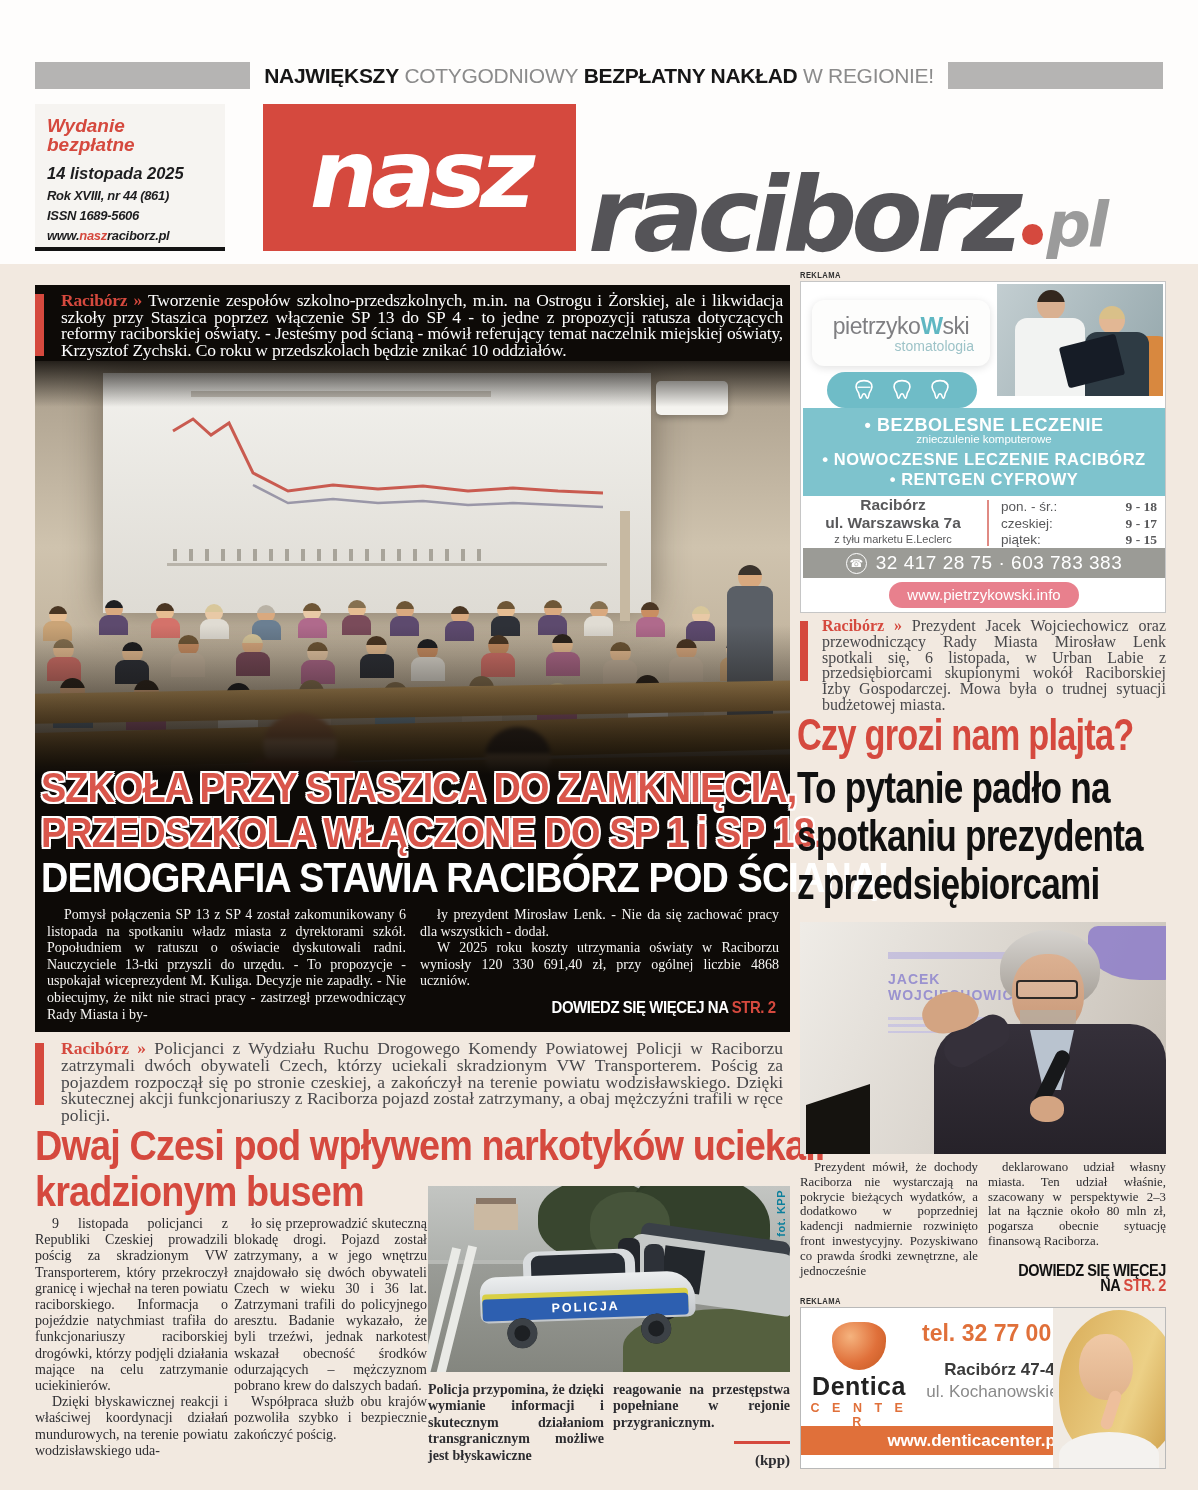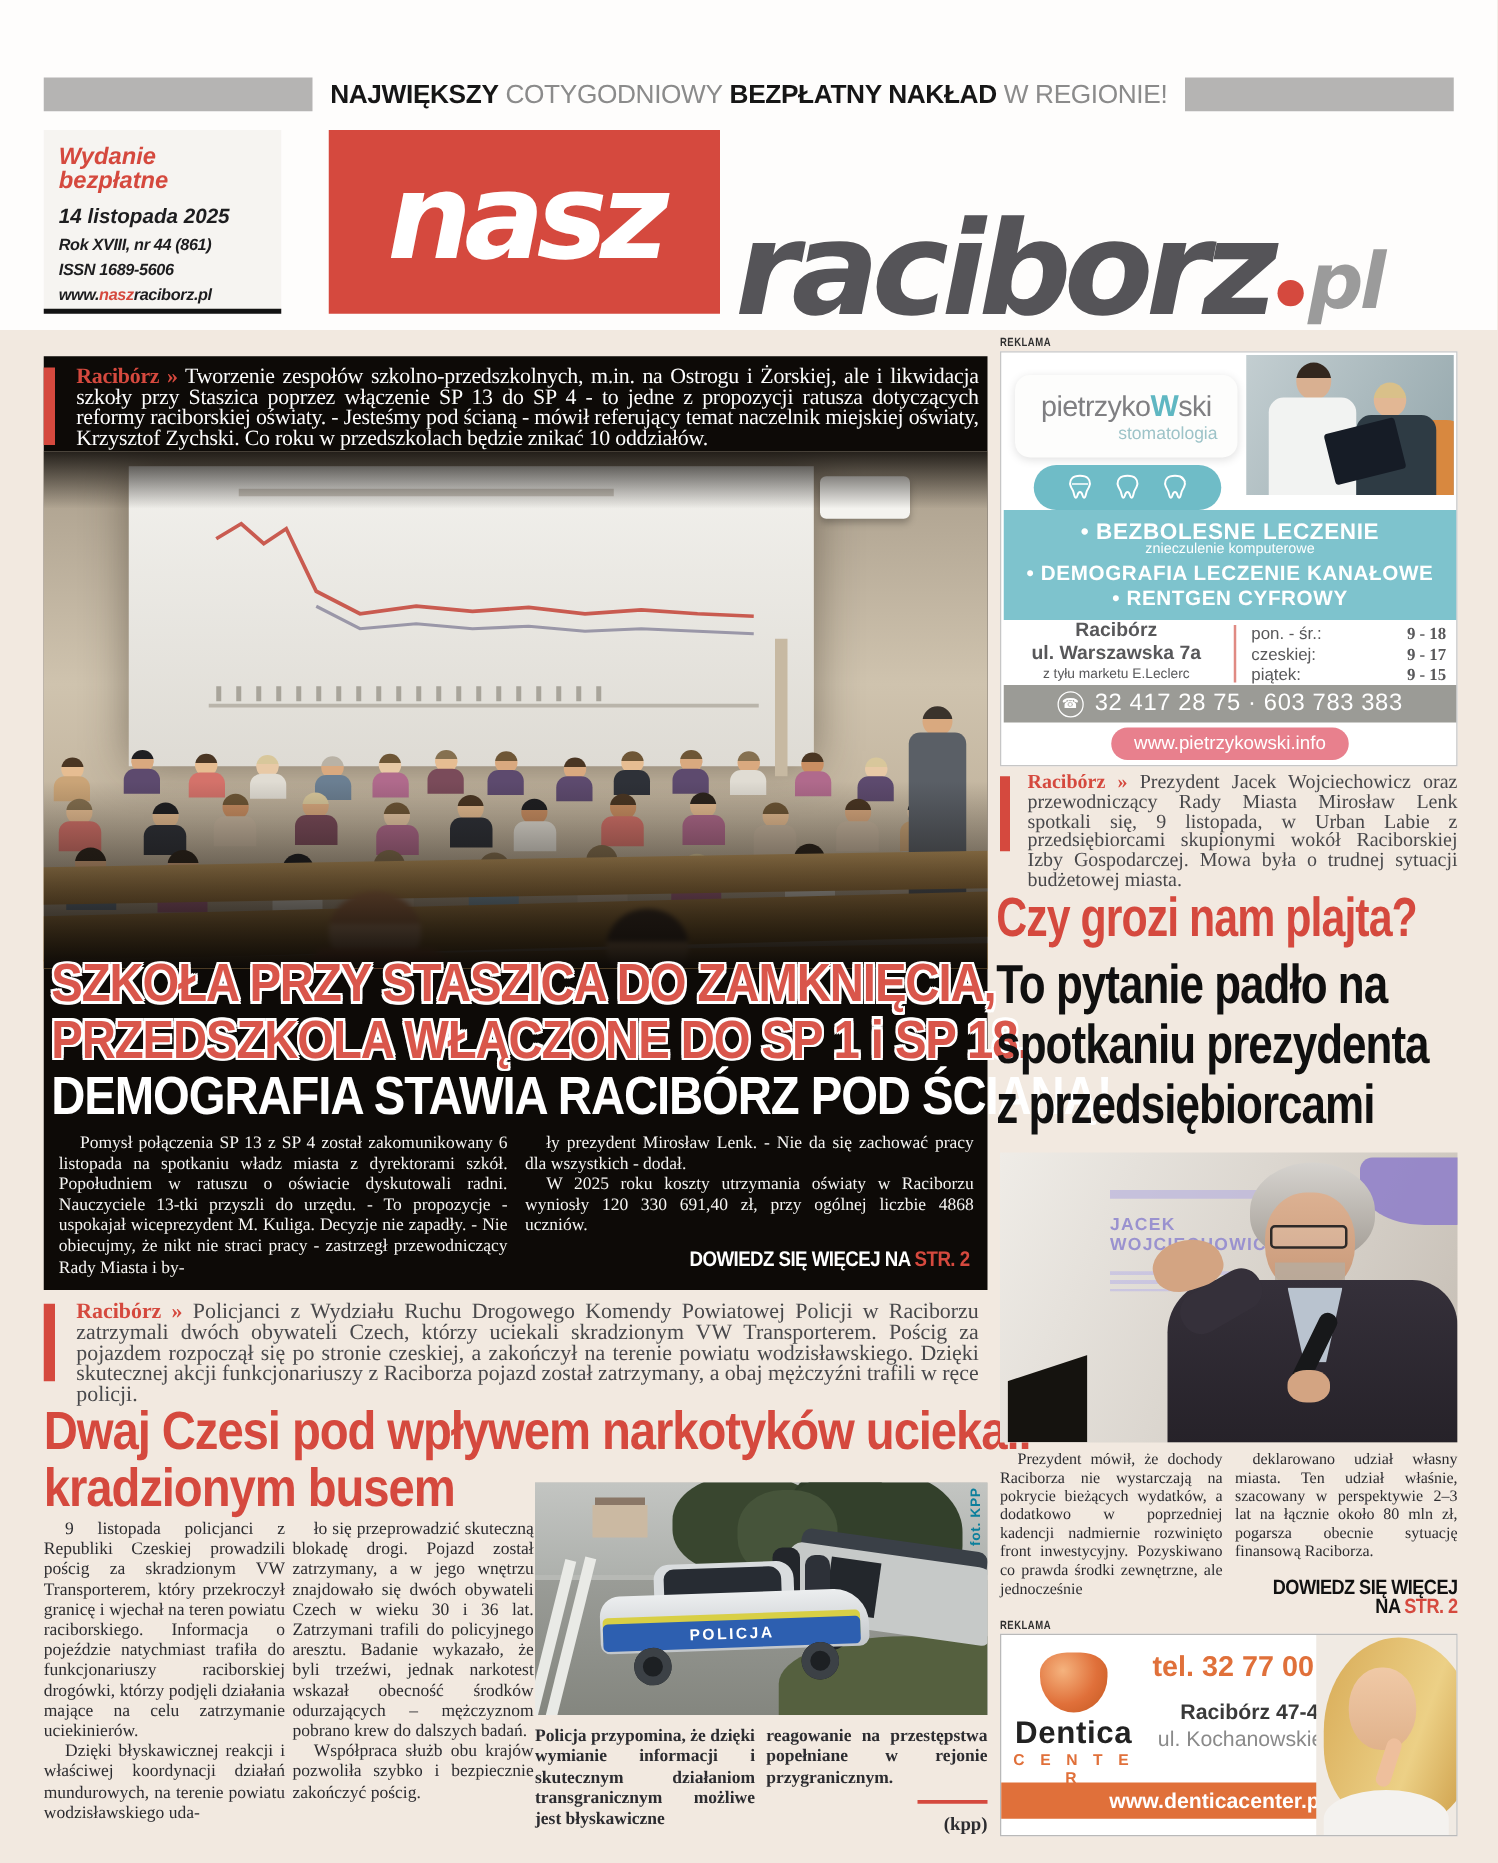--- a/index.html
+++ b/index.html
@@ -601,21 +601,21 @@
         <path d="M5 4 C8 1 16 1 19 4 C22 7 20 12 18 15 C17 18 17 21 15.5 21 C14 21 14.5 16 12 16 C9.5 16 10 21 8.5 21 C7 21 7 18 6 15 C4 12 2 7 5 4 Z" fill="none" stroke="#fff" stroke-width="1.7"></path>
       </svg>
     <svg class="tooth" width="22" height="22" viewBox="0 0 24 24">
         <path d="M5 4 C8 1 16 1 19 4 C22 7 20 12 18 15 C17 18 17 21 15.5 21 C14 21 14.5 16 12 16 C9.5 16 10 21 8.5 21 C7 21 7 18 6 15 C4 12 2 7 5 4 Z" fill="none" stroke="#fff" stroke-width="1.7"></path>
         <line x1="16" y1="2" x2="21" y2="7" stroke="#fff" stroke-width="1.4"></line>
       </svg>
   </div>
   <div class="ad1-band">
     <div class="b1">• BEZBOLESNE LECZENIE</div>
     <div class="b1s">znieczulenie komputerowe</div>
-    <div class="b2">• DEMOGRAFIA LECZENIE KANAŁOWE</div>
+    <div class="b2">• NOWOCZESNE LECZENIE RACIBÓRZ</div>
     <div class="b2">• RENTGEN CYFROWY</div>
   </div>
   <div class="ad1-info">
     <div class="ad1-addr">
       <div class="l1">Racibórz</div>
       <div class="l2">ul. Warszawska 7a</div>
       <div class="l3">z tyłu marketu E.Leclerc</div>
     </div>
     <div class="ad1-div"></div>
     <div class="ad1-hours">
@@ -637,21 +637,21 @@
     <span class="ph-ic">☎</span>
     <span class="num">32 417 28 75 · 603 783 383</span>
   </div>
   <div class="ad1-site">www.pietrzykowski.info</div>
 </div>
 
 <div class="abs art3-introwrap">
   <div class="redbar"></div>
   <div class="art3-intro intro">
     <span class="tag">Racibórz »</span>
-    <span>Prezydent Jacek Wojciechowicz oraz przewodniczący Rady Miasta Mirosław Lenk spotkali się, 9 listopada, w Urban Labie z przedsiębiorcami skupionymi wokół Raciborskiej Izby Gospodarczej. Mowa była o trudnej sytuacji budżetowej miasta.</span>
+    <span>Prezydent Jacek Wojciechowicz oraz przewodniczący Rady Miasta Mirosław Lenk spotkali się, 6 listopada, w Urban Labie z przedsiębiorcami skupionymi wokół Raciborskiej Izby Gospodarczej. Mowa była o trudnej sytuacji budżetowej miasta.</span>
   </div>
 </div>
 <div class="abs hl3red hl-cond">Czy grozi nam plajta?</div>
 <div class="abs hl3blk">
   <div class="l hl-cond">To pytanie padło na</div>
   <div class="l hl-cond">spotkaniu prezydenta</div>
   <div class="l hl-cond">z przedsiębiorcami</div>
 </div>
 
 <div class="abs photo3">

